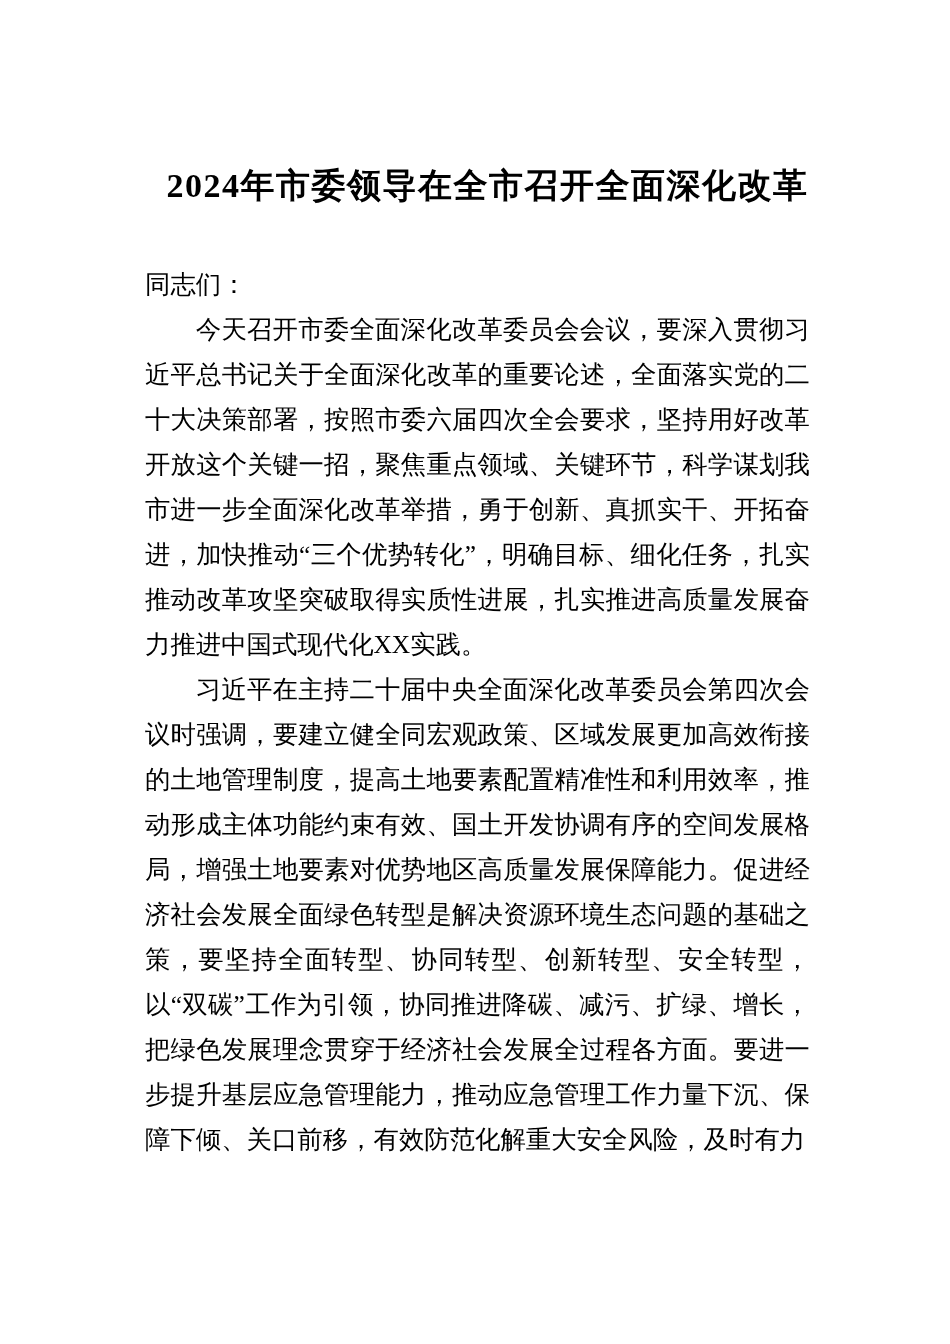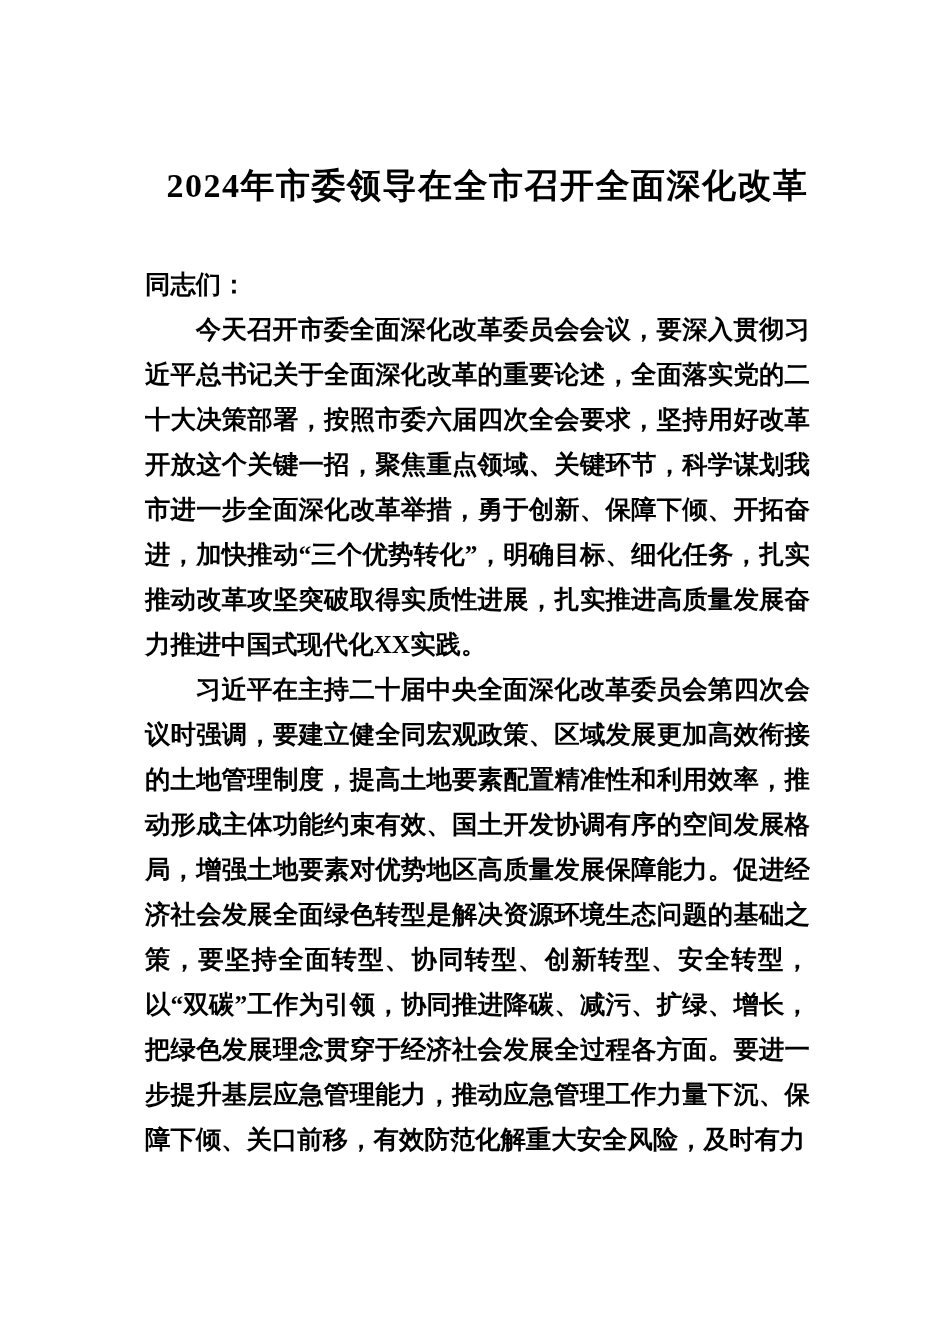--- a/index.html
+++ b/index.html
@@ -27,21 +27,21 @@
     font-size: 34px;
     line-height: 68px;
     letter-spacing: 1.5px;
     text-align: center;
     color: #000000;
   }
   .doc-body {
     margin-top: 42px;
     width: 665px;
     font-family: "Liberation Serif", "DejaVu Serif", serif;
-    font-weight: 700;
+    font-weight: 400;
     font-size: 25.4px;
     line-height: 45px;
     text-align: justify;
     text-justify: inter-ideograph;
     color: #000000;
   }
   .doc-body p {
     margin: 0;
     padding: 0;
   }
@@ -55,16 +55,16 @@
 </head>
 <body>
 
 <div class="page">
   <div class="doc-title">
     <div class="title-line">2024年市委领导在全市召开全面深化改革</div>
   </div>
 
   <div class="doc-body">
     <p class="salutation">同志们：</p>
-    <p class="para">今天召开市委全面深化改革委员会会议，要深入贯彻习近平总书记关于全面深化改革的重要论述，全面落实党的二十大决策部署，按照市委六届四次全会要求，坚持用好改革开放这个关键一招，聚焦重点领域、关键环节，科学谋划我市进一步全面深化改革举措，勇于创新、保障下倾、开拓奋进，加快推动“三个优势转化”，明确目标、细化任务，扎实推动改革攻坚突破取得实质性进展，扎实推进高质量发展奋力推进中国式现代化XX实践。</p>
+    <p class="para">今天召开市委全面深化改革委员会会议，要深入贯彻习近平总书记关于全面深化改革的重要论述，全面落实党的二十大决策部署，按照市委六届四次全会要求，坚持用好改革开放这个关键一招，聚焦重点领域、关键环节，科学谋划我市进一步全面深化改革举措，勇于创新、真抓实干、开拓奋进，加快推动“三个优势转化”，明确目标、细化任务，扎实推动改革攻坚突破取得实质性进展，扎实推进高质量发展奋力推进中国式现代化XX实践。</p>
     <p class="para">习近平在主持二十届中央全面深化改革委员会第四次会议时强调，要建立健全同宏观政策、区域发展更加高效衔接的土地管理制度，提高土地要素配置精准性和利用效率，推动形成主体功能约束有效、国土开发协调有序的空间发展格局，增强土地要素对优势地区高质量发展保障能力。促进经济社会发展全面绿色转型是解决资源环境生态问题的基础之策，要坚持全面转型、协同转型、创新转型、安全转型，以“双碳”工作为引领，协同推进降碳、减污、扩绿、增长，把绿色发展理念贯穿于经济社会发展全过程各方面。要进一步提升基层应急管理能力，推动应急管理工作力量下沉、保障下倾、关口前移，有效防范化解重大安全风险，及时有力</p>
   </div>
 </div>
 
 </body></html>

